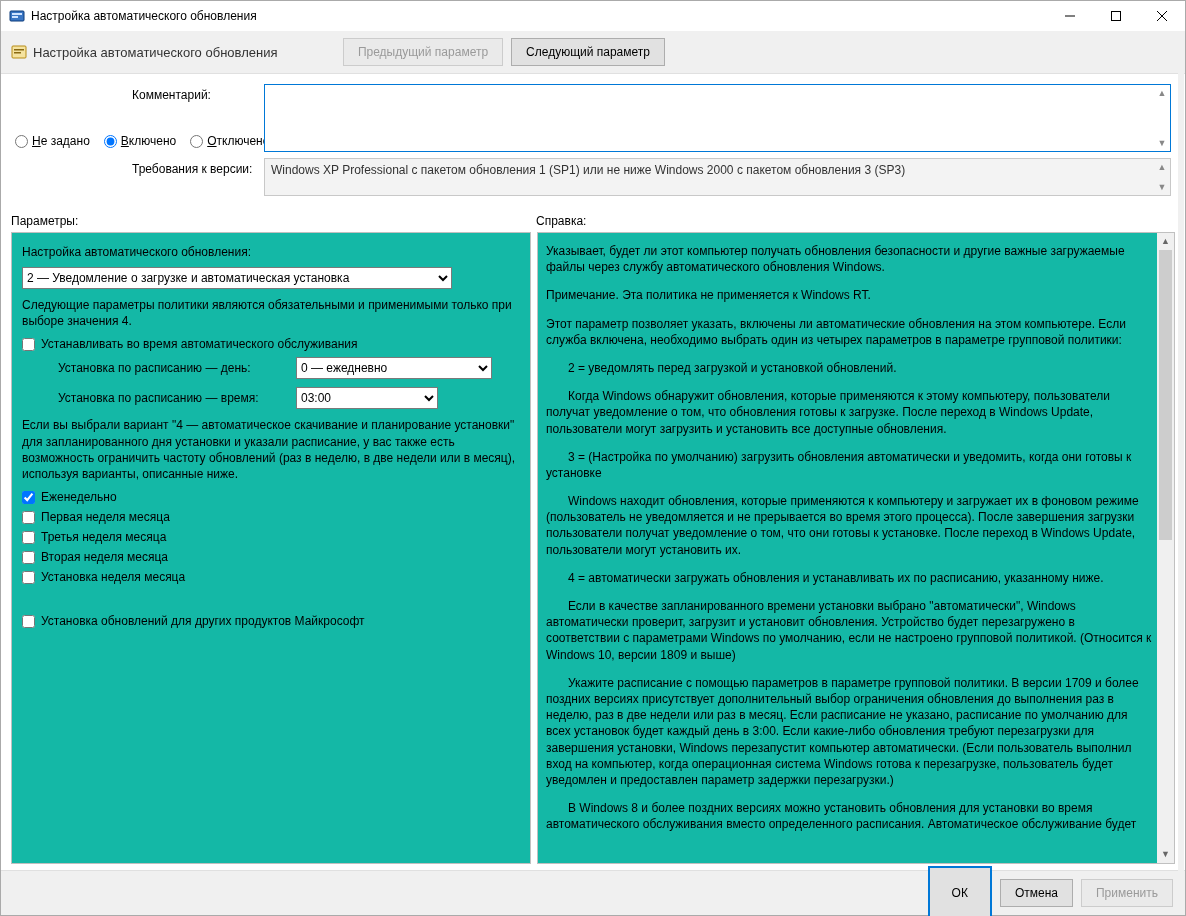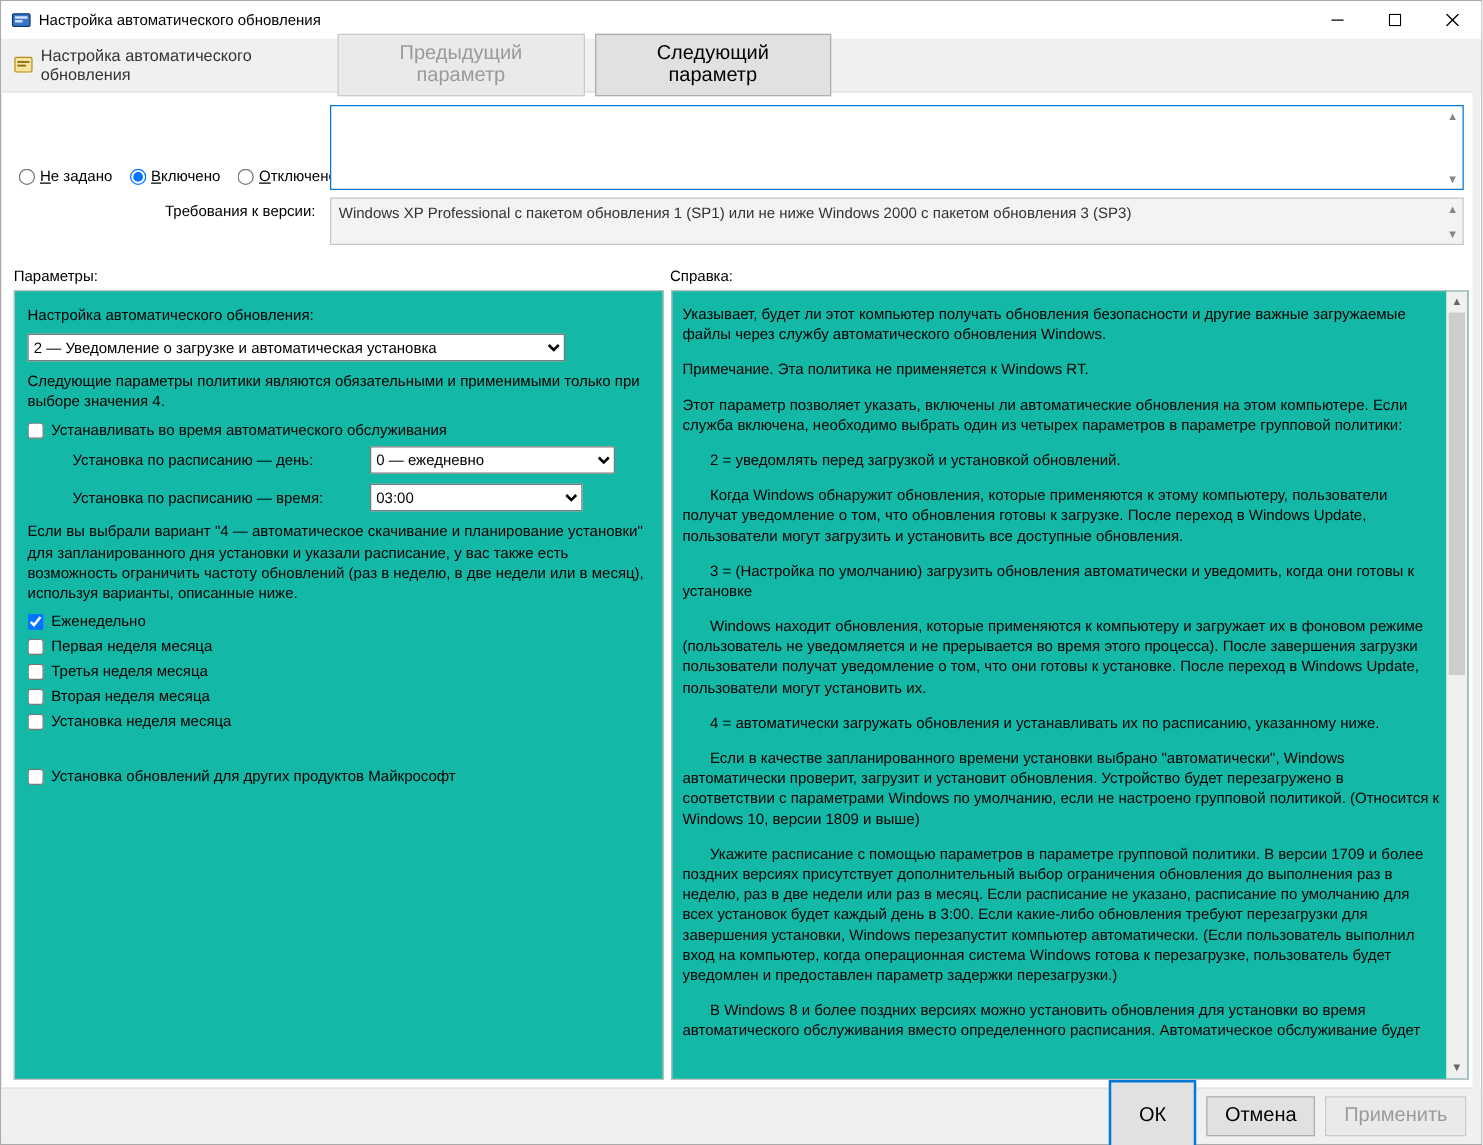--- a/index.html
+++ b/index.html
@@ -5,21 +5,21 @@
   html,body{margin:0;padding:0;font-family:"Segoe UI",Tahoma,sans-serif;font-size:12px;color:#000;background:#fff;height:100%;}
   .window{width:1186px;height:916px;background:#fff;display:flex;flex-direction:column;border:1px solid #aaa;box-sizing:border-box;position:relative;}
   .titlebar{height:30px;display:flex;align-items:center;padding:0 0 0 8px;background:#fff;}
   .titlebar .title{flex:1;font-size:12px;}
   .titlebar .wbtn{width:46px;height:30px;display:flex;align-items:center;justify-content:center;}
   .titlebar .wbtn svg{width:10px;height:10px;}
   .icon16{width:16px;height:16px;margin-right:6px;display:inline-flex;align-items:center;justify-content:center;}
   .toolbar{height:42px;background:#f0f0f0;border-bottom:1px solid #e0e0e0;display:flex;align-items:center;padding:0 10px;}
   .toolbar .lbl{font-size:13px;color:#333;}
   .toolbar-right{margin-left:auto;display:flex;gap:8px;padding-right:510px;}
-  button.winbtn{font-family:inherit;font-size:16px;padding:6px 14px;background:#e1e1e1;border:1px solid #adadad;cursor:pointer;}
+  button.winbtn{font-family:inherit;font-size:12px;padding:6px 14px;background:#e1e1e1;border:1px solid #adadad;cursor:pointer;}
   button.winbtn:disabled{color:#9a9a9a;background:#eaeaea;border-color:#ccc;cursor:default;}
   button.primary{border:2px solid #0078d7;padding:18px 22px;}
   .topform{display:grid;grid-template-columns:115px 130px 1fr;padding:10px 14px 4px 14px;column-gap:2px;}
   .state-radios{grid-column:1;grid-row:1 / span 3;display:flex;flex-direction:row;gap:14px;padding-top:2px;font-size:12px;}
   .state-radios label{display:flex;align-items:center;gap:4px;white-space:nowrap;}
   .state-radios input{margin:0;}
   .field-label{grid-column:2;padding-top:4px;font-size:12px;}
   .comment-box{grid-column:3;height:68px;border:1px solid #0078d7;background:#fff;box-sizing:border-box;position:relative;margin-bottom:6px;}
   .req-box{grid-column:3;height:38px;border:1px solid #c8c8c8;background:#f3f3f3;box-sizing:border-box;padding:4px 6px;font-size:12px;color:#333;position:relative;}
   .mini-scroll{position:absolute;right:1px;width:14px;display:flex;flex-direction:column;justify-content:space-between;}
@@ -31,21 +31,21 @@
   .pane{border:1px solid #c0c0c0;background:#14b8a6;box-sizing:border-box;overflow:hidden;position:relative;}
   .pane.params{width:520px;padding:12px 10px 10px 10px;font-size:12px;}
   .pane.help{flex:1;padding:10px 22px 10px 8px;font-size:12px;line-height:1.35;}
   .pane .vscroll{position:absolute;right:0;top:0;bottom:0;width:17px;background:#f0f0f0;display:flex;flex-direction:column;}
   .pane .vscroll .btn{height:17px;display:flex;align-items:center;justify-content:center;color:#666;font-size:9px;}
   .pane .vscroll .thumb{background:#cdcdcd;margin:0 2px;}
   .params .row{margin-bottom:8px;}
   .params select{font-family:inherit;font-size:12px;background:#fff;border:1px solid #7a7a7a;height:22px;}
   .params .sel-wide{width:430px;}
   .params .sel-mid{width:196px;}
-  .params .sel-sm{width:170px;}
+  .params .sel-sm{width:142px;}
   .params .inline{display:flex;align-items:center;gap:8px;}
   .params .inline .lab{width:230px;margin-left:36px;}
   .chk{display:flex;align-items:center;gap:6px;margin:6px 0;}
   .chk input{margin:0;width:13px;height:13px;}
   .para{margin:0 0 12px 0;}
   .indent{text-indent:22px;}
   .footer{height:44px;background:#f0f0f0;border-top:1px solid #e0e0e0;display:flex;align-items:center;justify-content:flex-end;gap:8px;padding:0 12px;}
   .outer-scroll{position:absolute;right:1px;top:31px;bottom:1px;width:6px;background:#f0f0f0;}
   .u{text-decoration:underline;}
 </style>
@@ -104,20 +104,21 @@
         </label>
       <label>
           <input type="radio" name="st" checked="" style=""> 
           <span><span class="u">В</span><span>ключено</span></span>
         </label>
       <label>
           <input type="radio" name="st" style=""> 
           <span><span class="u">О</span><span>тключено</span></span>
         </label>
     </div>
+    <div class="field-label" style="grid-row:1">Комментарий:</div>
     <div class="comment-box" style="grid-row:1">
       <div class="mini-scroll full">
         <div class="arr">▲</div>
         <div class="arr">▼</div>
       </div>
     </div>
     <div class="field-label" style="grid-row:2">Требования к версии:</div>
     <div class="req-box" style="grid-row:2">
       <span>Windows XP Professional с пакетом обновления 1 (SP1) или не ниже Windows 2000 с пакетом обновления 3 (SP3)</span>
       <div class="mini-scroll full">

